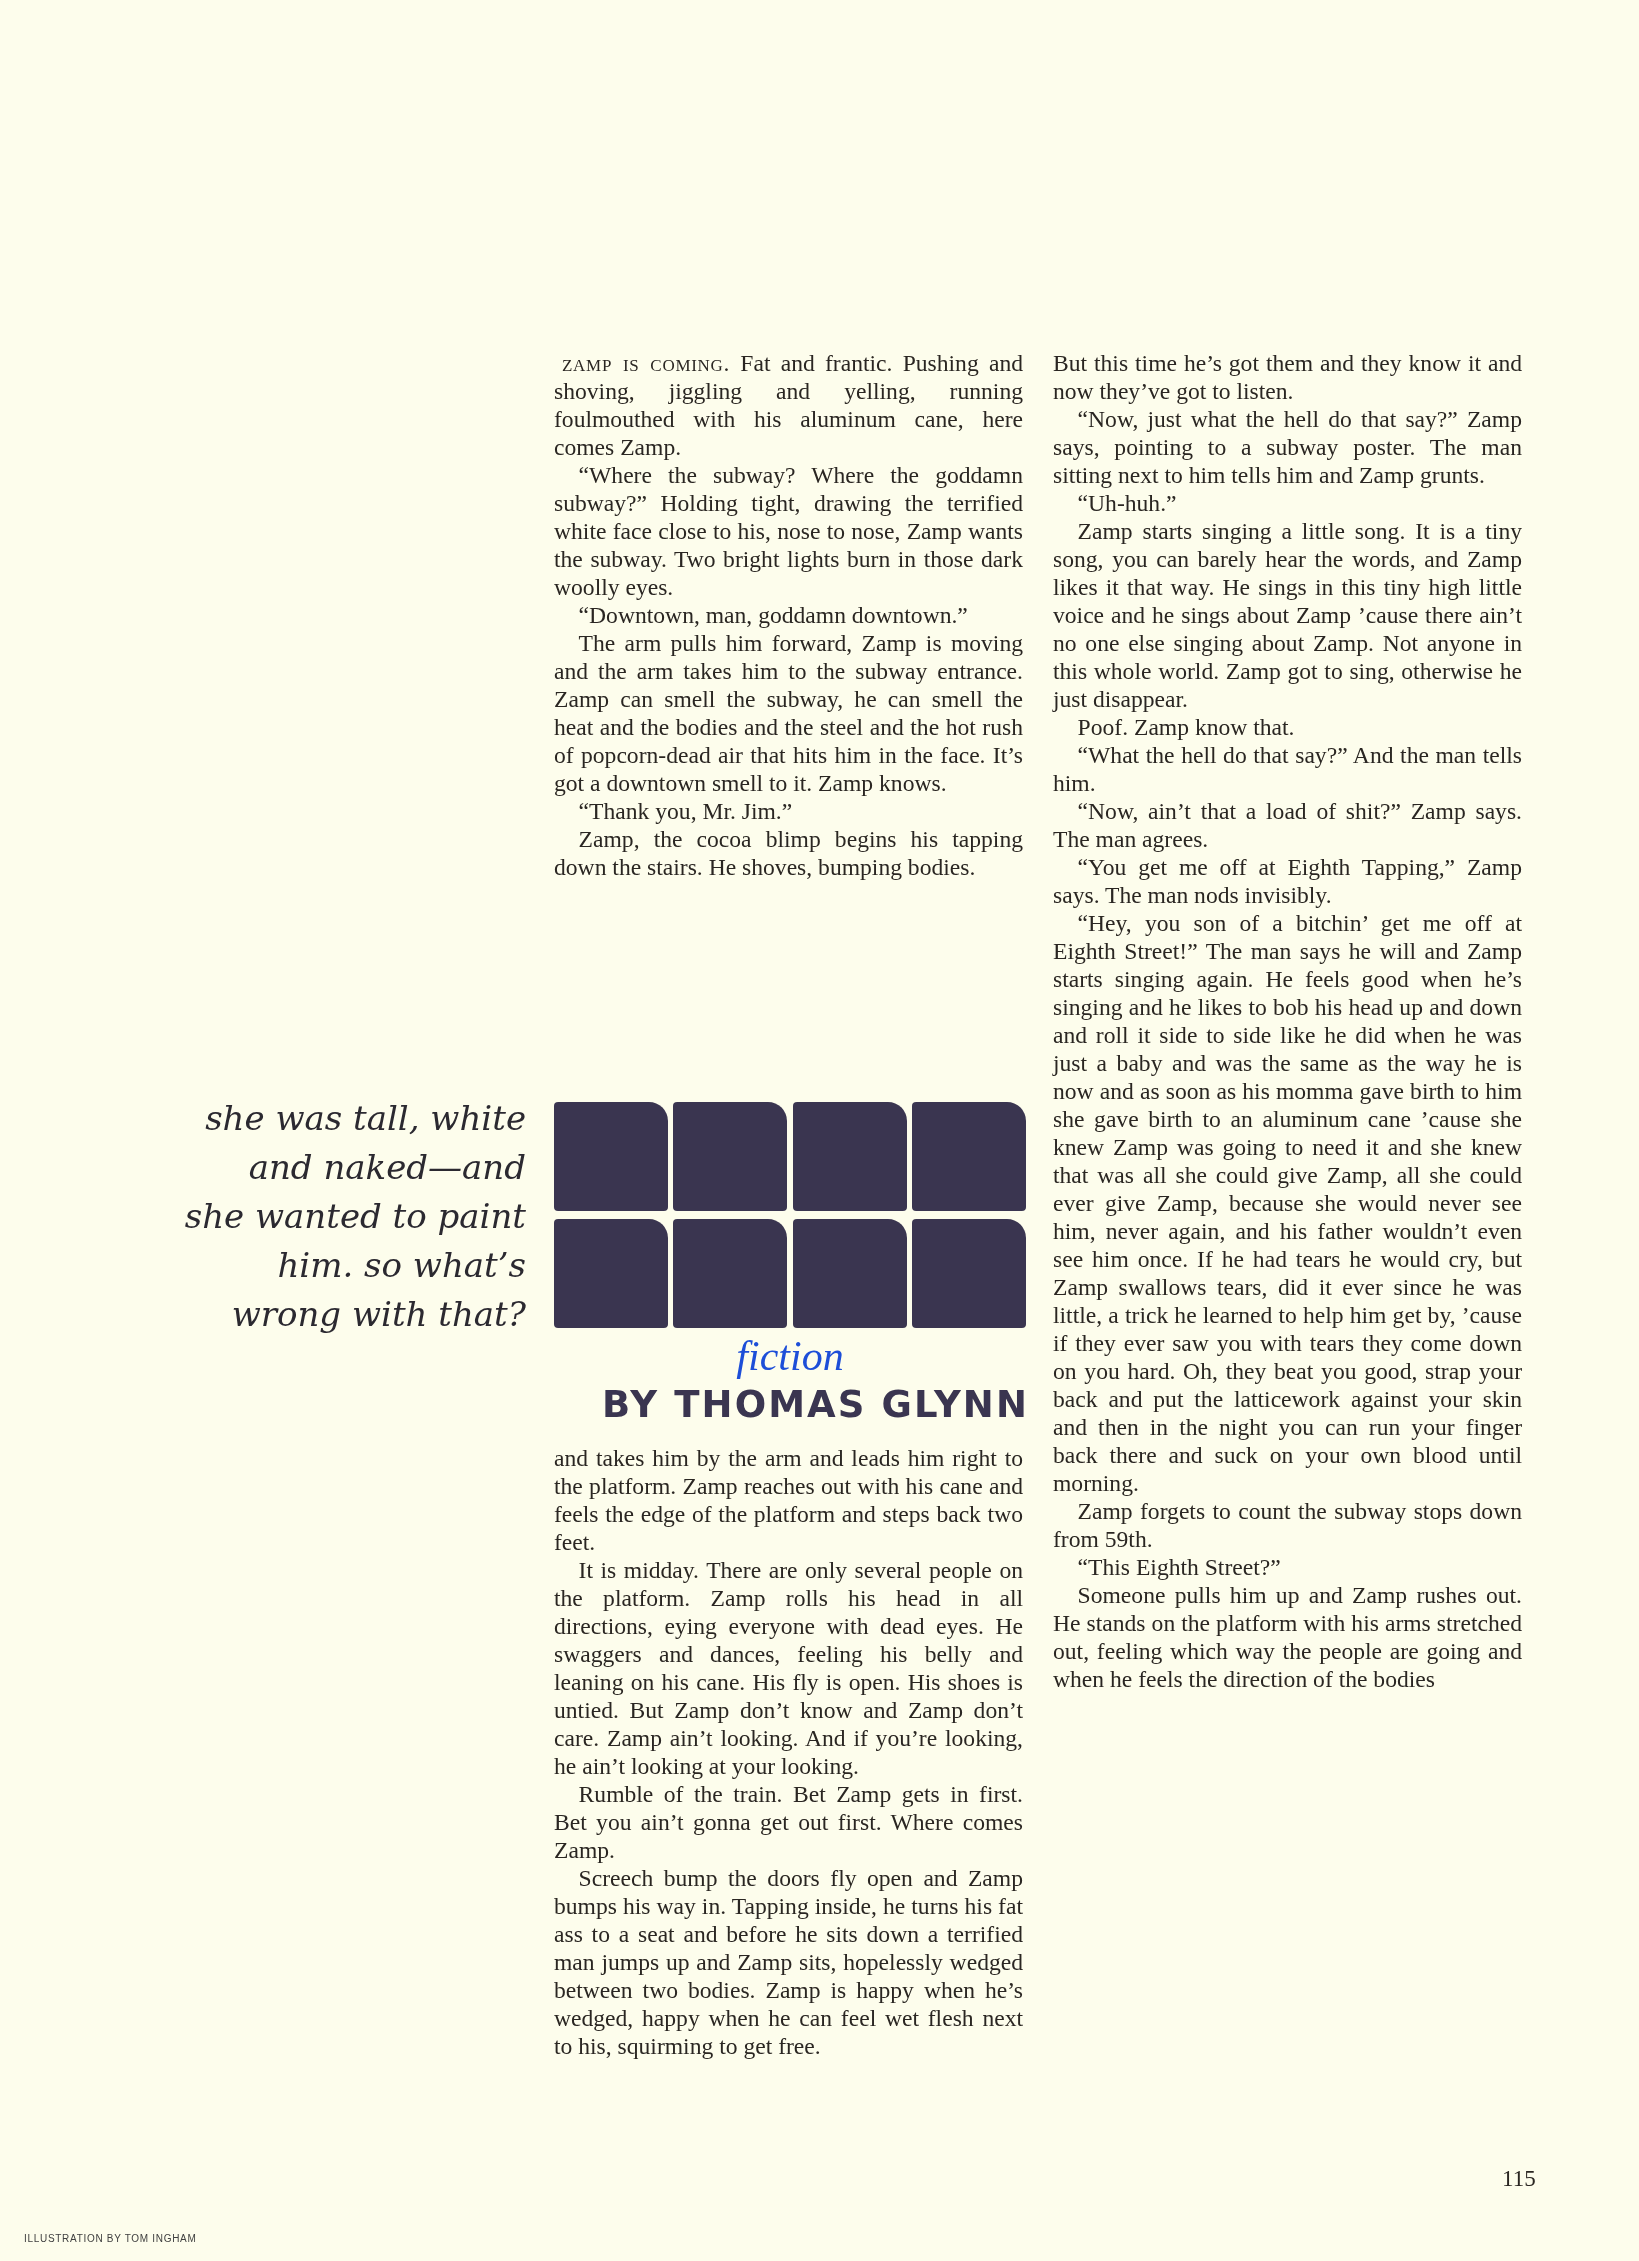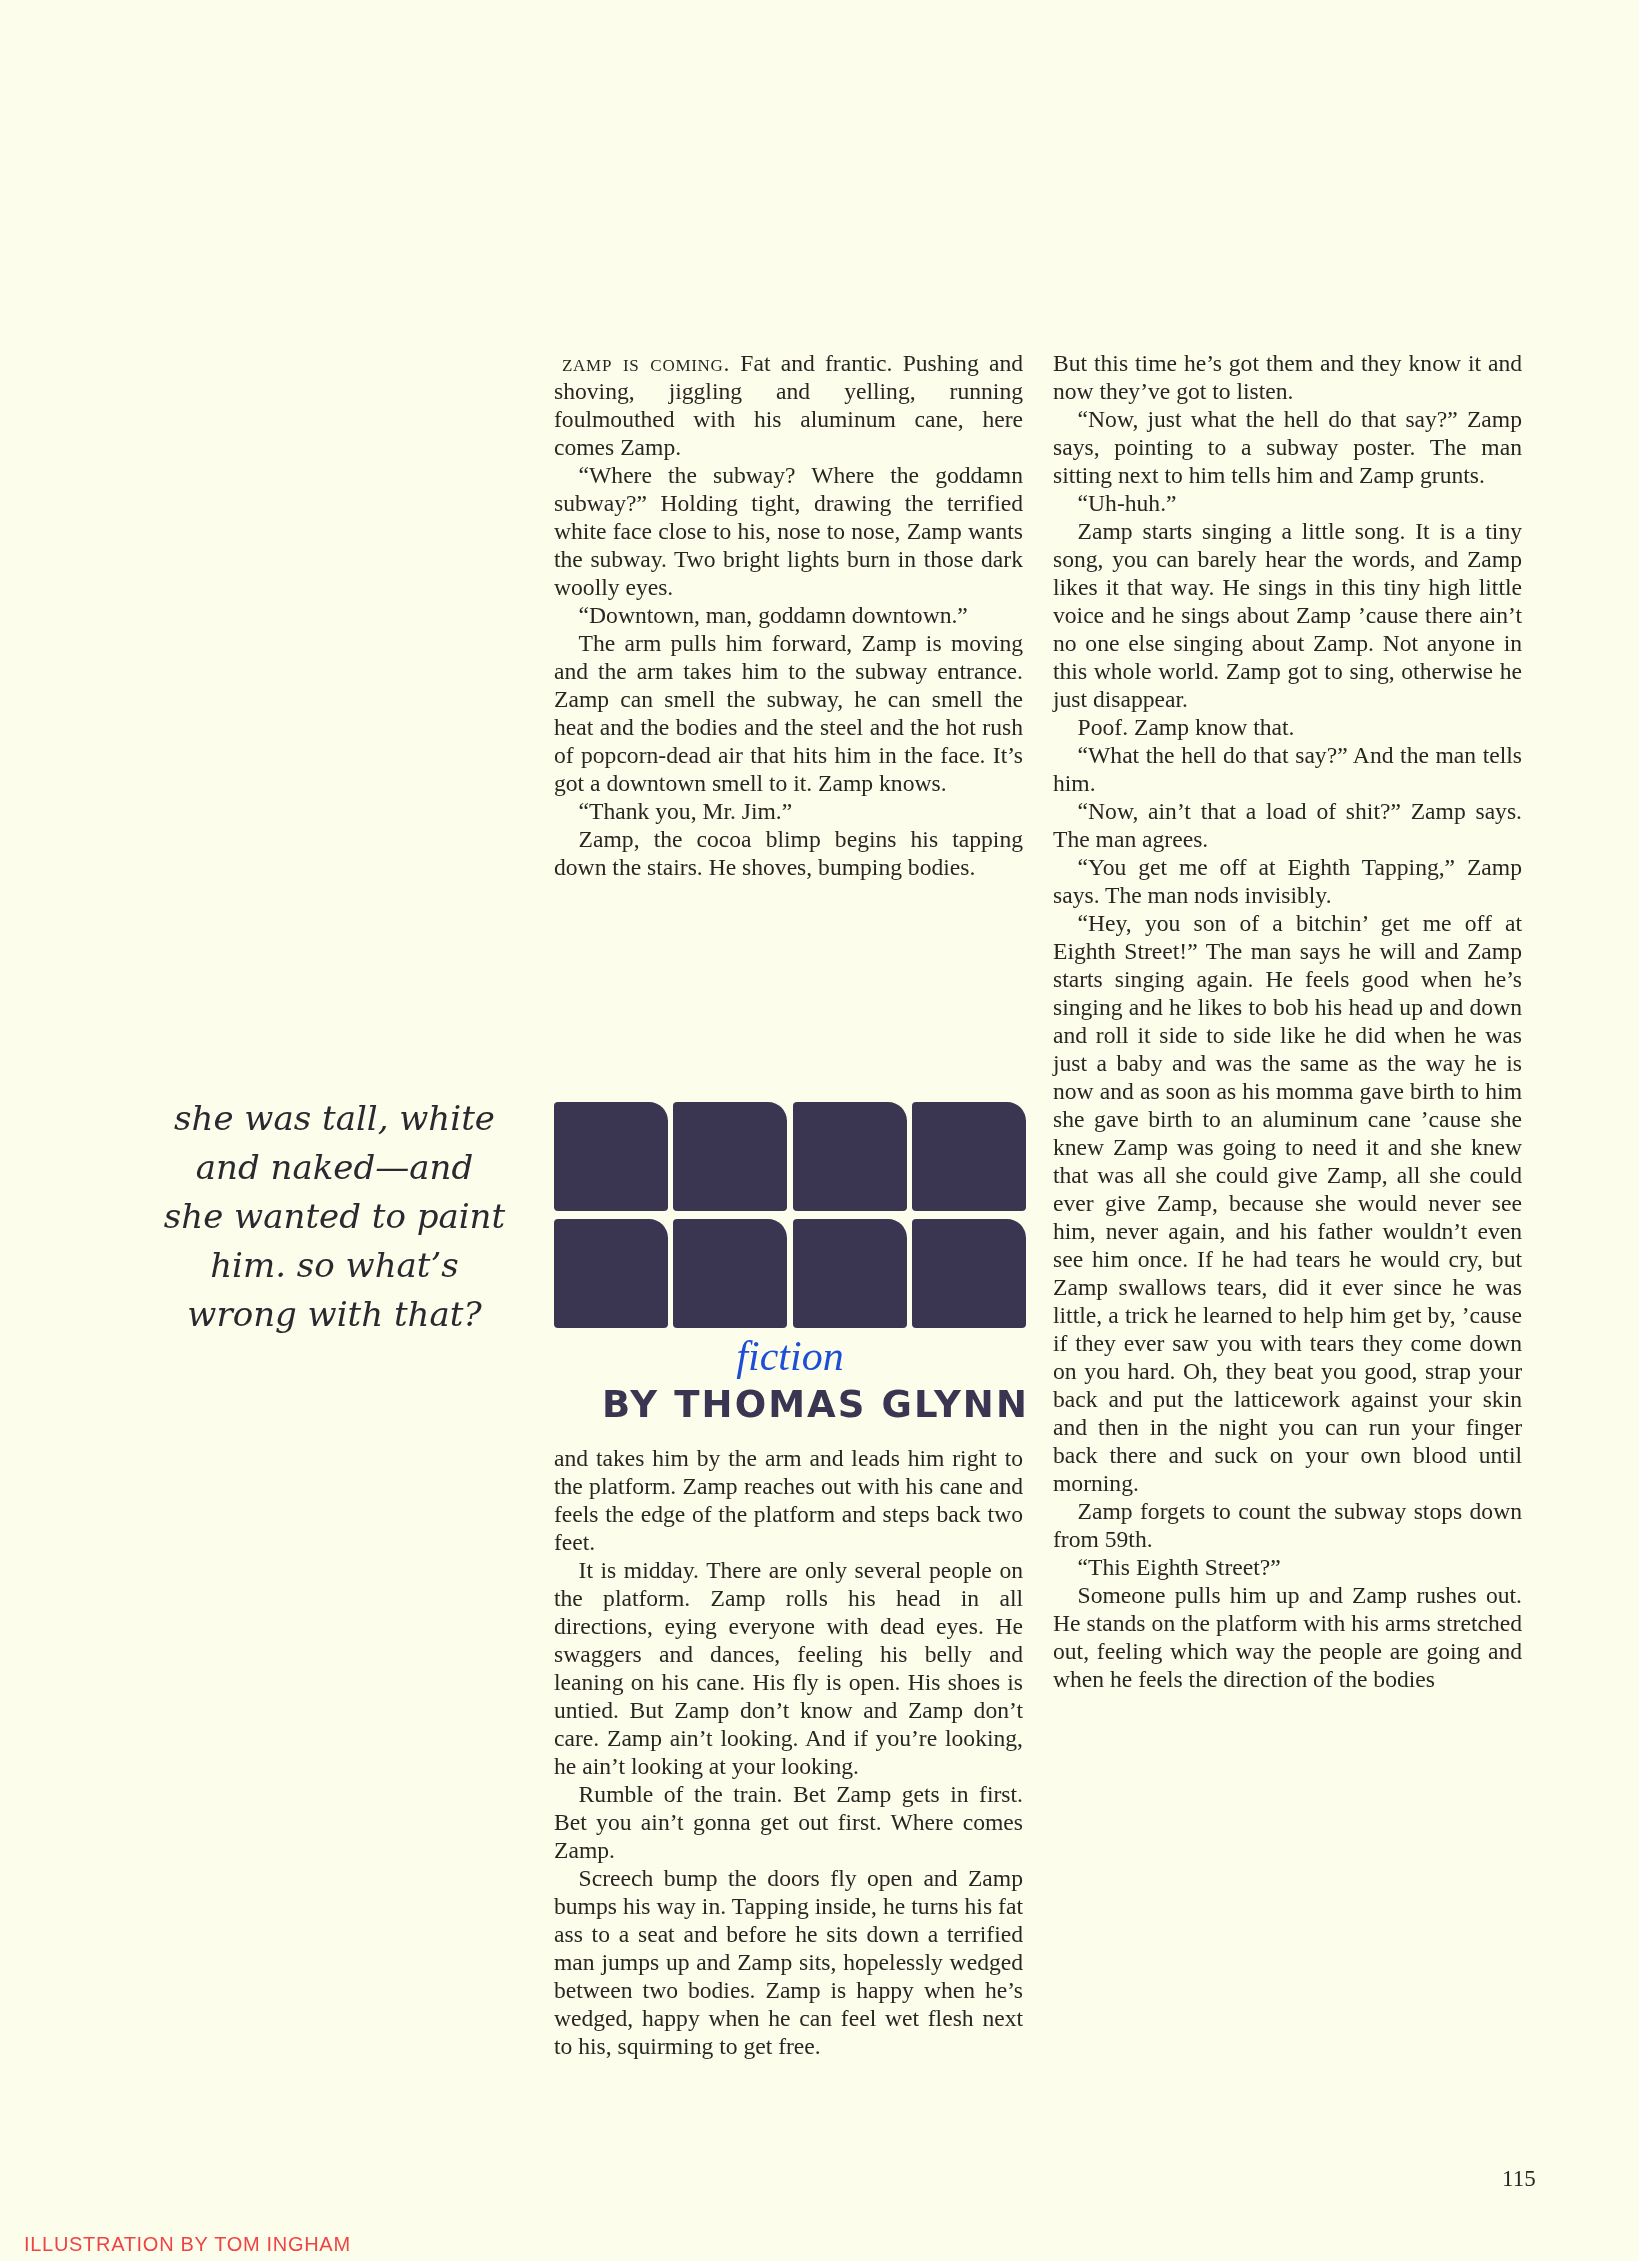--- a/index.html
+++ b/index.html
@@ -16,21 +16,21 @@
   }
   .col p { margin:0; text-indent:0; }
   .col p.ind { text-indent:24.6px; }
   #col-left-top { left:554px; top:349px; }
   #col-left-bottom { left:554px; top:1444px; }
   #col-right { left:1053px; top:349px; }
   .smallcaps { font-variant:small-caps; text-transform:lowercase; letter-spacing:0.7px;margin-left:8px; }
 
   #pull-quote {
     position:absolute; right:1113px; top:1094px; width:383px;
-    text-align:center; font-style:italic;
+    text-align:right; font-style:italic;
     font-family:"DejaVu Serif","Liberation Serif",serif;
     font-size:34px; line-height:49px; color:#2b2930;
   }
   #pull-quote div { white-space:nowrap; }
 
   #title-block { position:absolute; left:551px; top:1102px; width:478px; }
   .title-line {
     display:flex; justify-content:space-between; height:109px; margin-bottom:8.2px;
   }
   .title-letter {
@@ -48,21 +48,21 @@
     text-align:right; font-family:"DejaVu Sans","Liberation Sans",sans-serif;
     font-weight:bold; font-size:37px; letter-spacing:2.1px; line-height:41px;
     color:#3a3550; margin-top:4.1px; white-space:nowrap;
   }
   #page-number {
     position:absolute; left:1502px; top:2166px; font-size:23px; color:#2a2622;
   }
   #credit {
     position:absolute; left:24px; top:2233px;
     font-family:"Liberation Sans","DejaVu Sans",sans-serif;
-    font-size:20px; letter-spacing:0.7px; color:#ef4444;
+    font-size:10px; letter-spacing:0.7px; color:#404040;
   }
 </style>
 </head>
 <body>
 
 <div id="col-left-top" class="col">
   <p><span class="smallcaps">Zamp is coming.</span><span> Fat and frantic. Pushing and shoving, jiggling and yelling, running foulmouthed with his aluminum cane, here comes Zamp.</span></p>
   <p class="ind">“Where the subway? Where the goddamn subway?” Holding tight, drawing the terrified white face close to his, nose to nose, Zamp wants the subway. Two bright lights burn in those dark woolly eyes.</p>
   <p class="ind">“Downtown, man, goddamn downtown.”</p>
   <p class="ind">The arm pulls him forward, Zamp is moving and the arm takes him to the subway entrance. Zamp can smell the subway, he can smell the heat and the bodies and the steel and the hot rush of popcorn-dead air that hits him in the face. It’s got a downtown smell to it. Zamp knows.</p>

